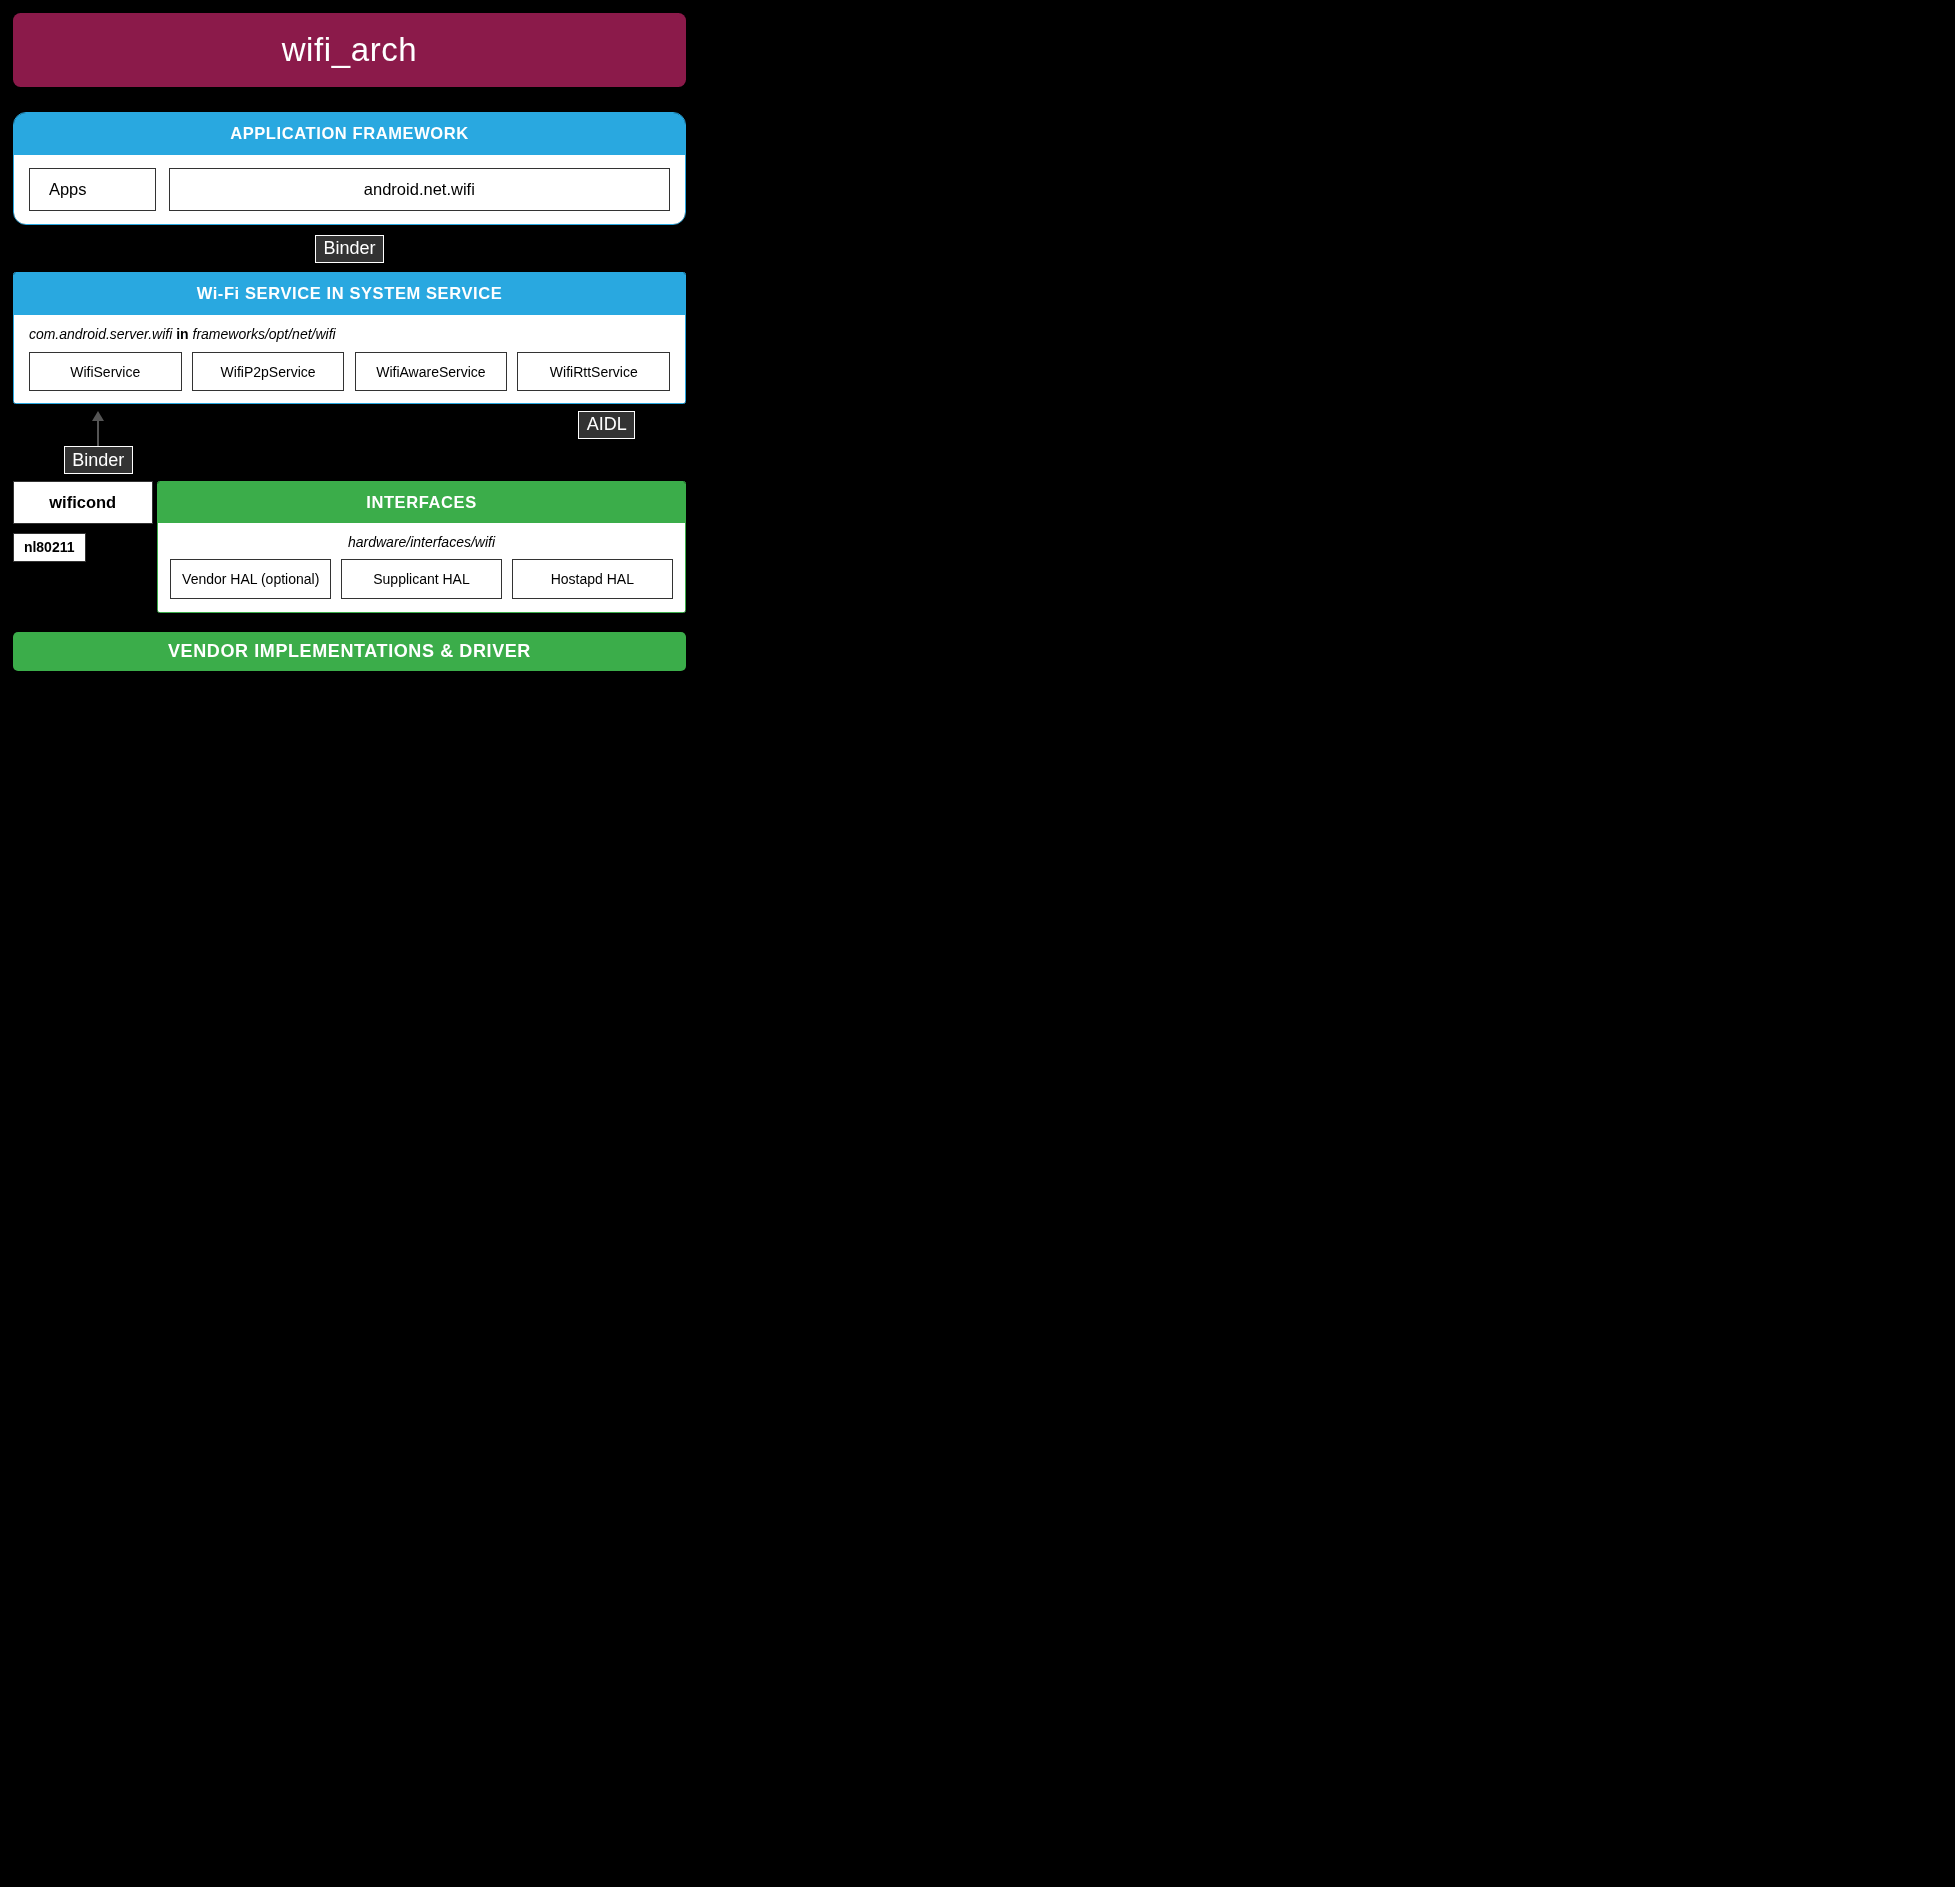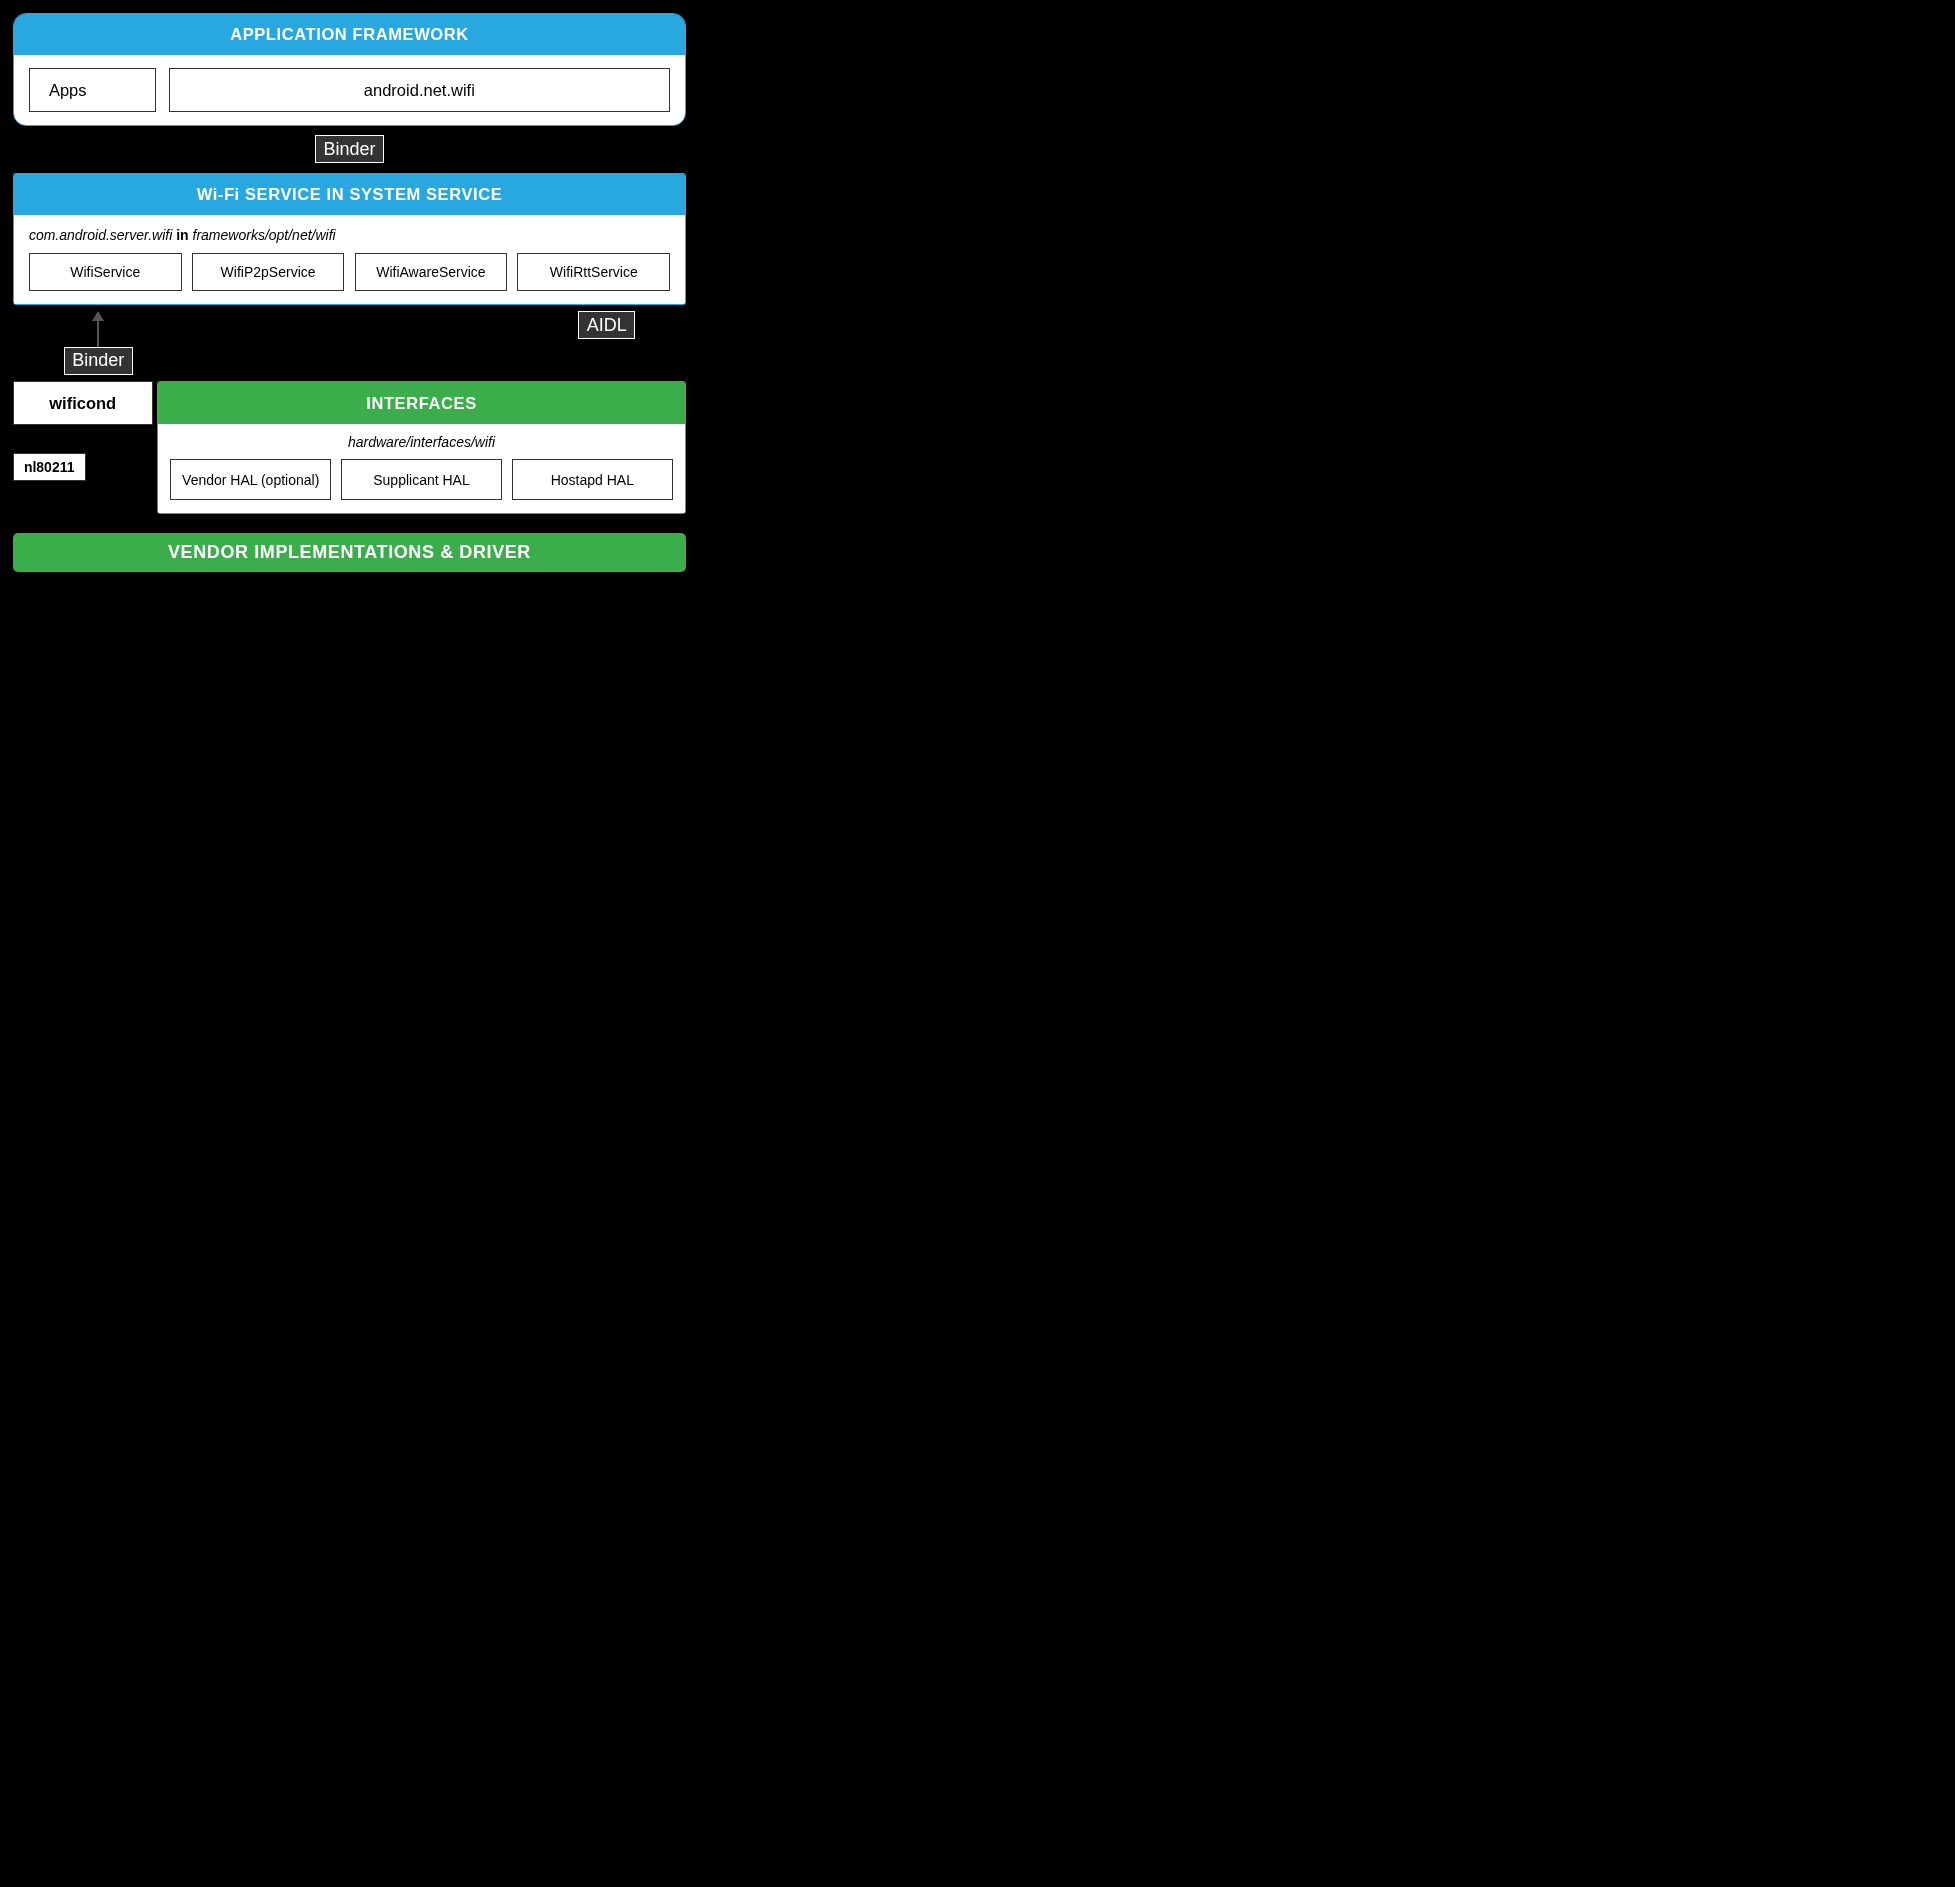--- a/index.html
+++ b/index.html
@@ -158,21 +158,21 @@
 
     .nl80211-box {
       border: 1.3px solid #333;
       background: #fff;
       padding: 5.1px 10.2px;
       font-size: 14px;
       font-weight: 700;
       text-align: right;
       display: inline-block;
       align-self: flex-start;
-      margin-top: 28px;
+      margin-top: 9px;
     }
 
     .interfaces-green-box {
       flex: 1;
       border: 1.3px solid #3BAD4A;
       border-radius: 2.5px;
       overflow: hidden;
     }
 
     .green-header {
@@ -268,20 +268,23 @@
       border-left: 6.4px solid transparent;
       border-right: 6.4px solid transparent;
       border-bottom: 10.2px solid #555;
     }
   </style>
 </head>
 <body>
 
 <div class="page-container">
 
+  <div class="title-bar">
+    <h1>wifi_arch</h1>
+  </div>
 
   <div class="app-framework-box">
     <div class="blue-header">
       <span>APPLICATION FRAMEWORK</span>
     </div>
     <div class="app-framework-items">
       <div class="box-item box-item-apps">
         <span>Apps</span>
       </div>
       <div class="box-item box-item-android">

